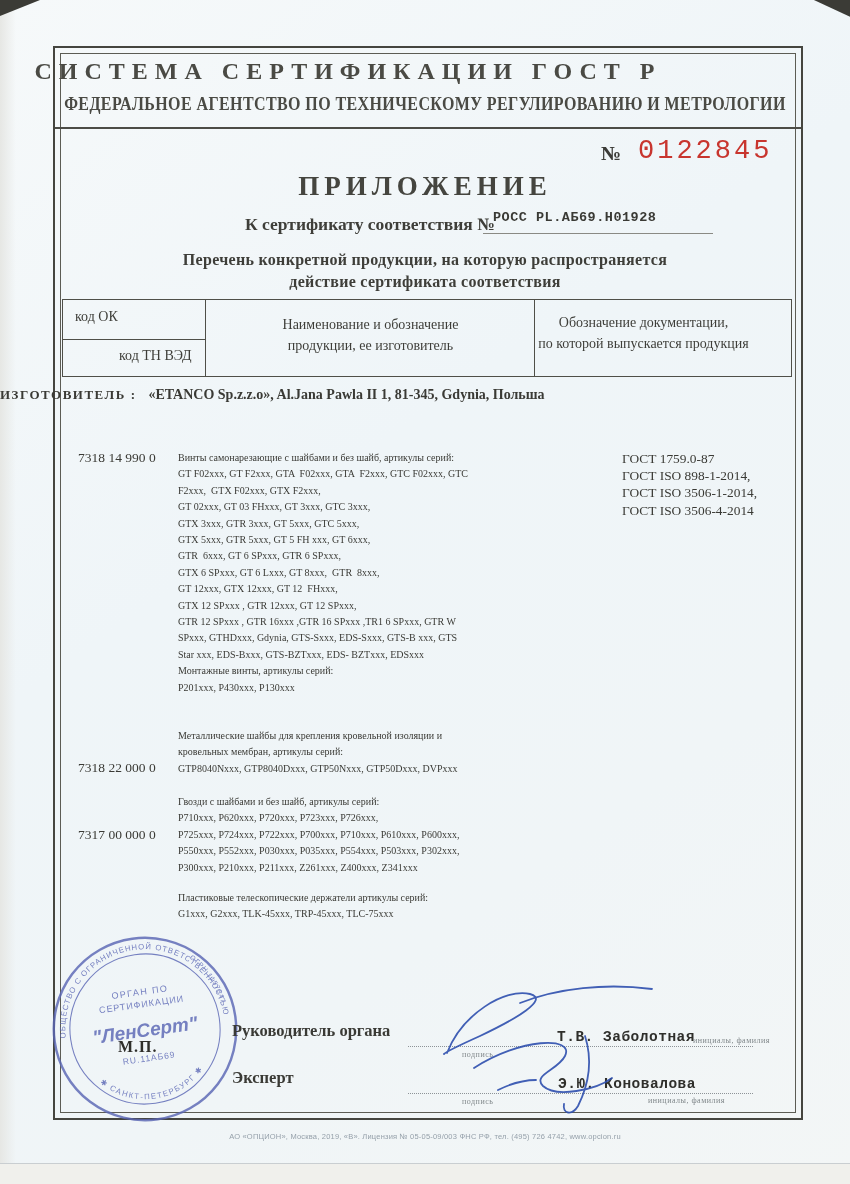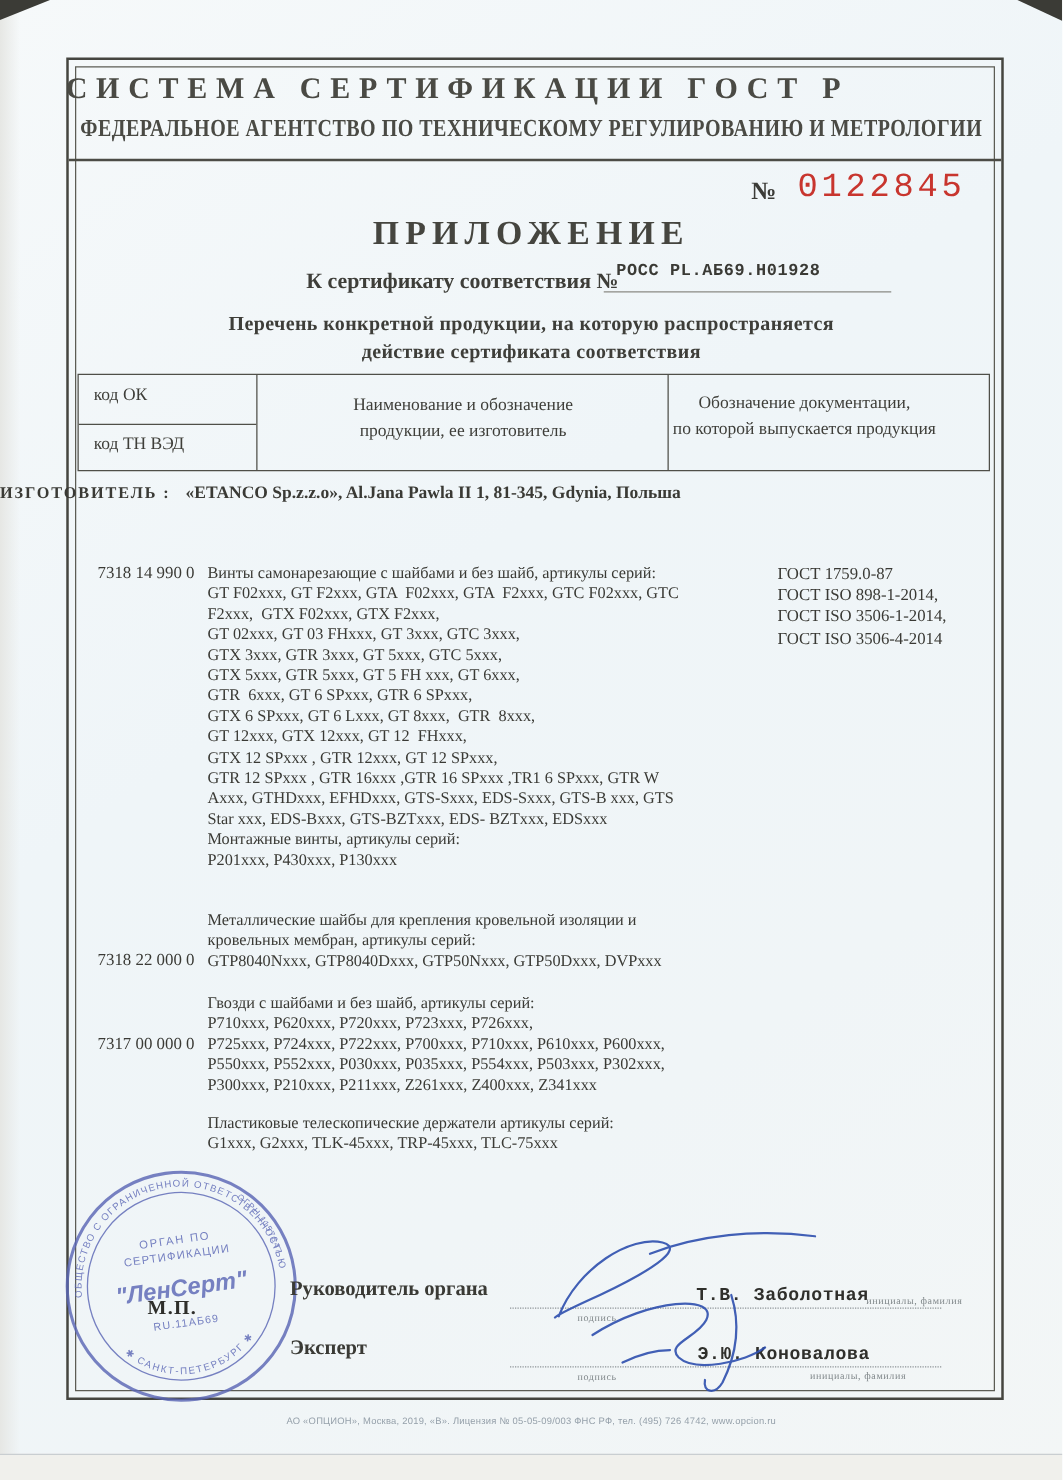--- a/index.html
+++ b/index.html
@@ -18,21 +18,21 @@
   .corner-tr { position:absolute; right:0; top:0; width:44px; height:28px; background:#3b3b36;
     clip-path:polygon(18% 0,100% 0,100% 60%); }
 
   .frame-outer { position:absolute; left:53px; top:46px; width:750px; height:1074px;
     border:2px solid #45453f; }
   .frame-inner { position:absolute; left:60px; top:53px; width:736px; height:1060px;
     border:1px solid #5c5c54; }
   .header-divider { position:absolute; left:55px; top:127px; width:746px; height:2px; background:#4c4c46; }
 
   .sys-title { position:absolute; left:0; top:58px; width:696px; text-align:center;
-    font-size:24px; font-weight:bold; letter-spacing:7px; color:#4a4a44;margin-left:18px; }
+    font-size:24px; font-weight:bold; letter-spacing:7px; color:#4a4a44; }
   .agency { position:absolute; left:0; top:93px; width:850px; text-align:center;
     font-size:16px; font-weight:bold; letter-spacing:0.4px; color:#4a4a44;
     transform:scaleY(1.22); transform-origin:center top; }
 
   .blank-no-sign { position:absolute; left:601px; top:142px; font-size:20px; font-weight:bold; color:#3c3c38; }
   .blank-no { position:absolute; left:638px; top:136px; font-family:"Liberation Mono","DejaVu Sans Mono",monospace;
     font-size:27px; color:#c8352e; letter-spacing:3px; }
 
   .doc-title { position:absolute; left:0; top:171px; width:850px; text-align:center;
     font-size:27px; font-weight:bold; letter-spacing:5px; color:#45453f; }
@@ -45,34 +45,34 @@
   .subtitle { position:absolute; left:0; width:850px; text-align:center;
     font-size:16px; font-weight:bold; color:#3e3e39; letter-spacing:0.3px; }
   .subtitle.l1 { top:251px; }
   .subtitle.l2 { top:273px; }
 
   .hdr-table { position:absolute; left:62px; top:299px; width:730px; height:78px;
     border:1px solid #4f4f48; }
   .ht-col1 { position:absolute; left:0; top:0; width:143px; height:100%; border-right:1px solid #4f4f48; }
   .ht-col1-divider { position:absolute; left:0; top:39px; width:100%; height:1px; background:#4f4f48; }
   .ht-cell { position:absolute; left:12px; font-size:14px; color:#3e3e39; }
-  .ht-c1a { top:9px; } .ht-c1b { top:48px; }
+  .ht-c1a { top:9px; } .ht-c1b { top:48px;margin-left:44px; }
   .ht-col2 { position:absolute; left:144px; top:0; width:328px; height:100%; border-right:1px solid #4f4f48;
     text-align:center; font-size:14px; color:#3e3e39; padding-top:14px; line-height:21px; }
   .ht-col3 { position:absolute; left:431px; top:0; width:299px; height:100%;
     text-align:center; font-size:14px; color:#3e3e39; padding-top:12px; line-height:21px; }
 
   .manufacturer { position:absolute; left:0; top:385px; width:850px; text-align:left; color:#3a3a35; }
   .manufacturer .lbl { font-size:13px; font-weight:bold; letter-spacing:1.5px; }
   .manufacturer .val { font-size:14px; font-weight:bold; }
 
   .code { position:absolute; left:78px; width:110px; font-size:13.5px; color:#3a3a35; white-space:pre; }
   .code.c1 { top:450px; } .code.c2 { top:728px;margin-top:32px; } .code.c3 { top:827px; }
 
-  .pblock { position:absolute; left:166px; width:452px; font-size:13px; color:#3a3a35; }
+  .pblock { position:absolute; left:178px; width:452px; font-size:10px; color:#3a3a35; }
   .pblock .bl { line-height:16.4px; white-space:pre; }
   .pb1 { top:450px; } .pb2 { top:728px; } .pb3 { top:794px; } .pb4 { top:890px; }
 
   .docs { position:absolute; left:622px; top:450px; width:165px; font-size:13.4px; color:#3a3a35; }
   .docs .bl { line-height:17.2px; white-space:pre; }
 
   .stamp-wrap { position:absolute; left:50px; top:934px; width:190px; height:190px; }
   .mp { position:absolute; left:118px; top:1038px; font-size:16px; font-weight:600;
     letter-spacing:1px; color:#2e2e2a; }
 
@@ -153,21 +153,21 @@
     <div class="bl">GT F02xxx, GT F2xxx, GTA  F02xxx, GTA  F2xxx, GTC F02xxx, GTC</div>
     <div class="bl">F2xxx,  GTX F02xxx, GTX F2xxx,</div>
     <div class="bl">GT 02xxx, GT 03 FHxxx, GT 3xxx, GTC 3xxx,</div>
     <div class="bl">GTX 3xxx, GTR 3xxx, GT 5xxx, GTC 5xxx,</div>
     <div class="bl">GTX 5xxx, GTR 5xxx, GT 5 FH xxx, GT 6xxx,</div>
     <div class="bl">GTR  6xxx, GT 6 SPxxx, GTR 6 SPxxx,</div>
     <div class="bl">GTX 6 SPxxx, GT 6 Lxxx, GT 8xxx,  GTR  8xxx,</div>
     <div class="bl">GT 12xxx, GTX 12xxx, GT 12  FHxxx,</div>
     <div class="bl">GTX 12 SPxxx , GTR 12xxx, GT 12 SPxxx,</div>
     <div class="bl">GTR 12 SPxxx , GTR 16xxx ,GTR 16 SPxxx ,TR1 6 SPxxx, GTR W</div>
-    <div class="bl">Axxx, GTHDxxx, EFHDxxx, GTS-Sxxx, EDS-Sxxx, GTS-B xxx, GTS</div>
+    <div class="bl">SPxxx, GTHDxxx, Gdynia, GTS-Sxxx, EDS-Sxxx, GTS-B xxx, GTS</div>
     <div class="bl">Star xxx, EDS-Bxxx, GTS-BZTxxx, EDS- BZTxxx, EDSxxx</div>
     <div class="bl">Монтажные винты, артикулы серий:</div>
     <div class="bl">P201xxx, P430xxx, P130xxx</div>
   </div>
 
   <div class="docs">
     <div class="bl">ГОСТ 1759.0-87</div>
     <div class="bl">ГОСТ ISO 898-1-2014,</div>
     <div class="bl">ГОСТ ISO 3506-1-2014,</div>
     <div class="bl">ГОСТ ISO 3506-4-2014</div>

